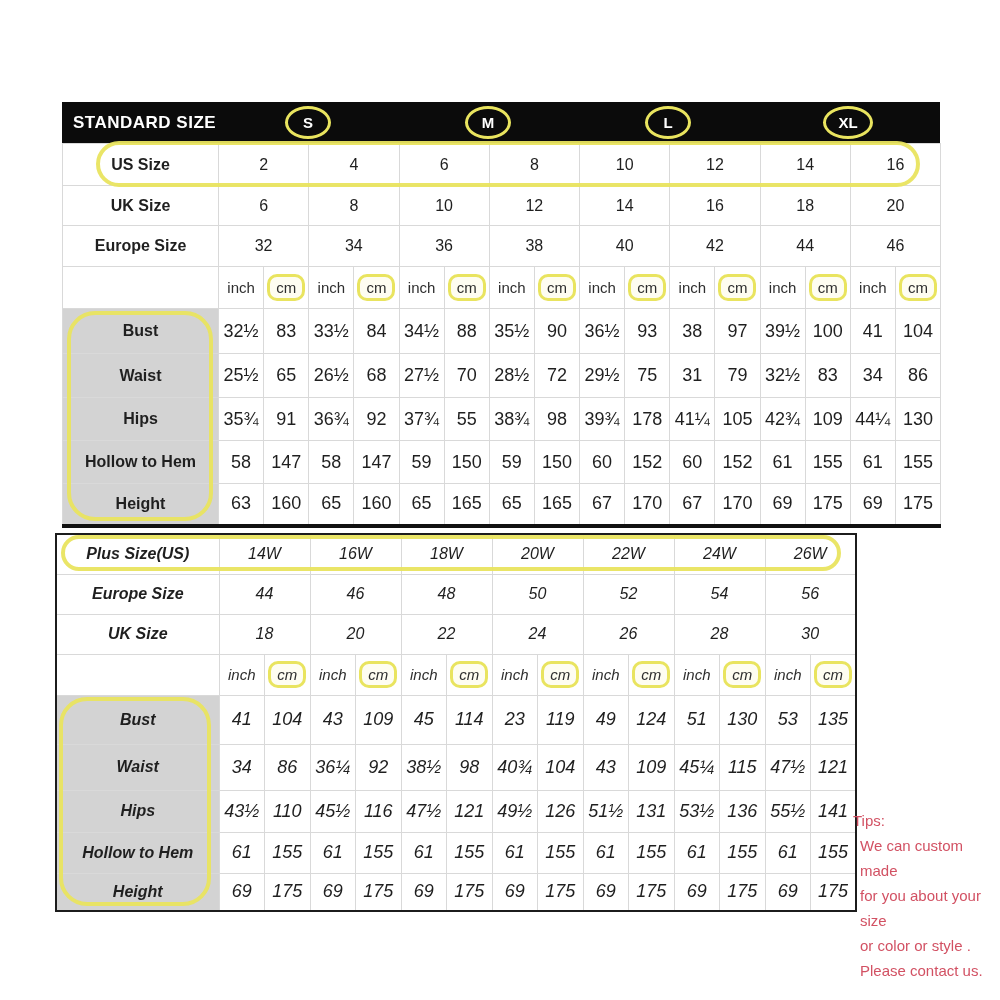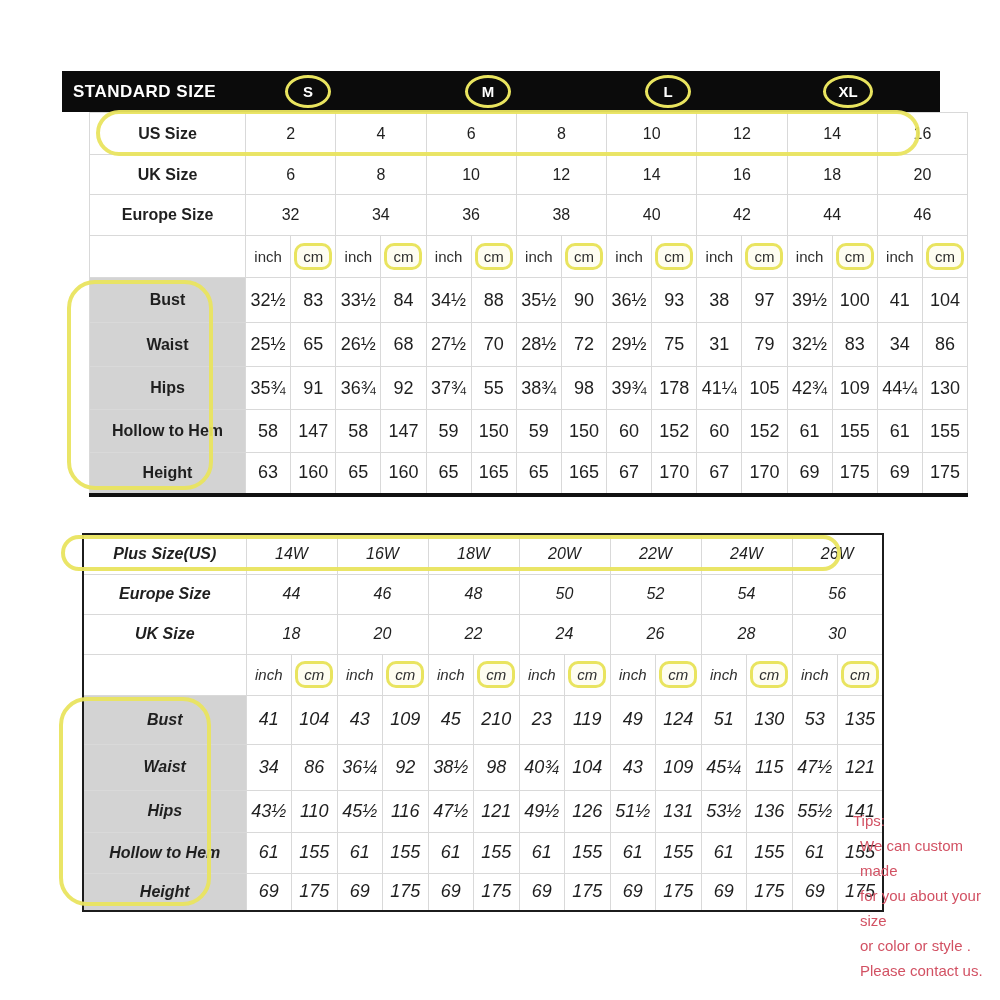--- a/index.html
+++ b/index.html
@@ -9,30 +9,30 @@
     --label-bg:#d3d3d3;
     --grid:#d9d9d9;
     --ink:#1f1f1f;
     --tips:#d25163;
     --frame:#1c1c1c;
   }
   *{margin:0;padding:0;box-sizing:border-box;}
   html,body{width:1000px;height:1000px;background:#ffffff;font-family:"Liberation Sans",sans-serif;color:var(--ink);}
   .canvas{position:absolute;left:0;top:0;width:1000px;height:1000px;background:#ffffff;overflow:hidden;}
   .tbl-wrap{position:absolute;}
-  table{border-collapse:collapse;table-layout:fixed;width:100%;background:#fff;margin-left:27px;}
+  table{border-collapse:collapse;table-layout:fixed;width:100%;background:#fff;}
   td{border:1px solid var(--grid);text-align:center;vertical-align:middle;color:var(--ink);}
   td.rowlabel{font-weight:bold;font-size:16px;}
   td.measlabel{background:var(--label-bg);}
   td.sizeval{font-size:16px;}
   td.measval{font-size:18px;}
   td.unitcell{font-size:15px;color:#2e2e2e;}
   .cm-box{display:inline-block;border:3px solid var(--highlight);background:var(--highlight-fill);border-radius:10px;padding:1px 6px;font-size:15px;line-height:19px;}
   
-  .std{left:62px;top:71px;width:878px;}
+  .std{left:62px;top:102px;width:878px;}
   .std table{border-left:1px solid #3a3a3a;border-right:1px solid #3a3a3a;border-bottom:4px solid #111;}
   .std-header{position:relative;width:100%;height:41px;background:var(--header-bg);}
   .std-title{position:absolute;left:11px;top:0;height:41px;line-height:41px;color:#fff;font-weight:bold;font-size:17px;letter-spacing:0.5px;}
   .size-badge{position:absolute;top:4px;width:46px;height:33px;border:3px solid var(--highlight);border-radius:50%;color:#fff;font-weight:bold;font-size:15px;display:flex;align-items:center;justify-content:center;background:transparent;}
   
   .plus{left:55px;top:533px;width:800px;}
   .plus table{border:2px solid var(--frame);font-style:italic;}
   
   .hl{position:absolute;border:4px solid var(--highlight);border-radius:22px;pointer-events:none;opacity:0.95;}
   
@@ -294,21 +294,21 @@
             <td class="unitcell">inch</td>
             <td class="unitcell"><span class="cm-box">cm</span></td>
           </tr>
           <tr style="height: 49px;">
             <td class="rowlabel measlabel">Bust</td>
             <td class="measval">41</td>
             <td class="measval">104</td>
             <td class="measval">43</td>
             <td class="measval">109</td>
             <td class="measval">45</td>
-            <td class="measval">210</td>
+            <td class="measval">114</td>
             <td class="measval">23</td>
             <td class="measval">119</td>
             <td class="measval">49</td>
             <td class="measval">124</td>
             <td class="measval">51</td>
             <td class="measval">130</td>
             <td class="measval">53</td>
             <td class="measval">135</td>
           </tr>
           <tr style="height: 46px;">

